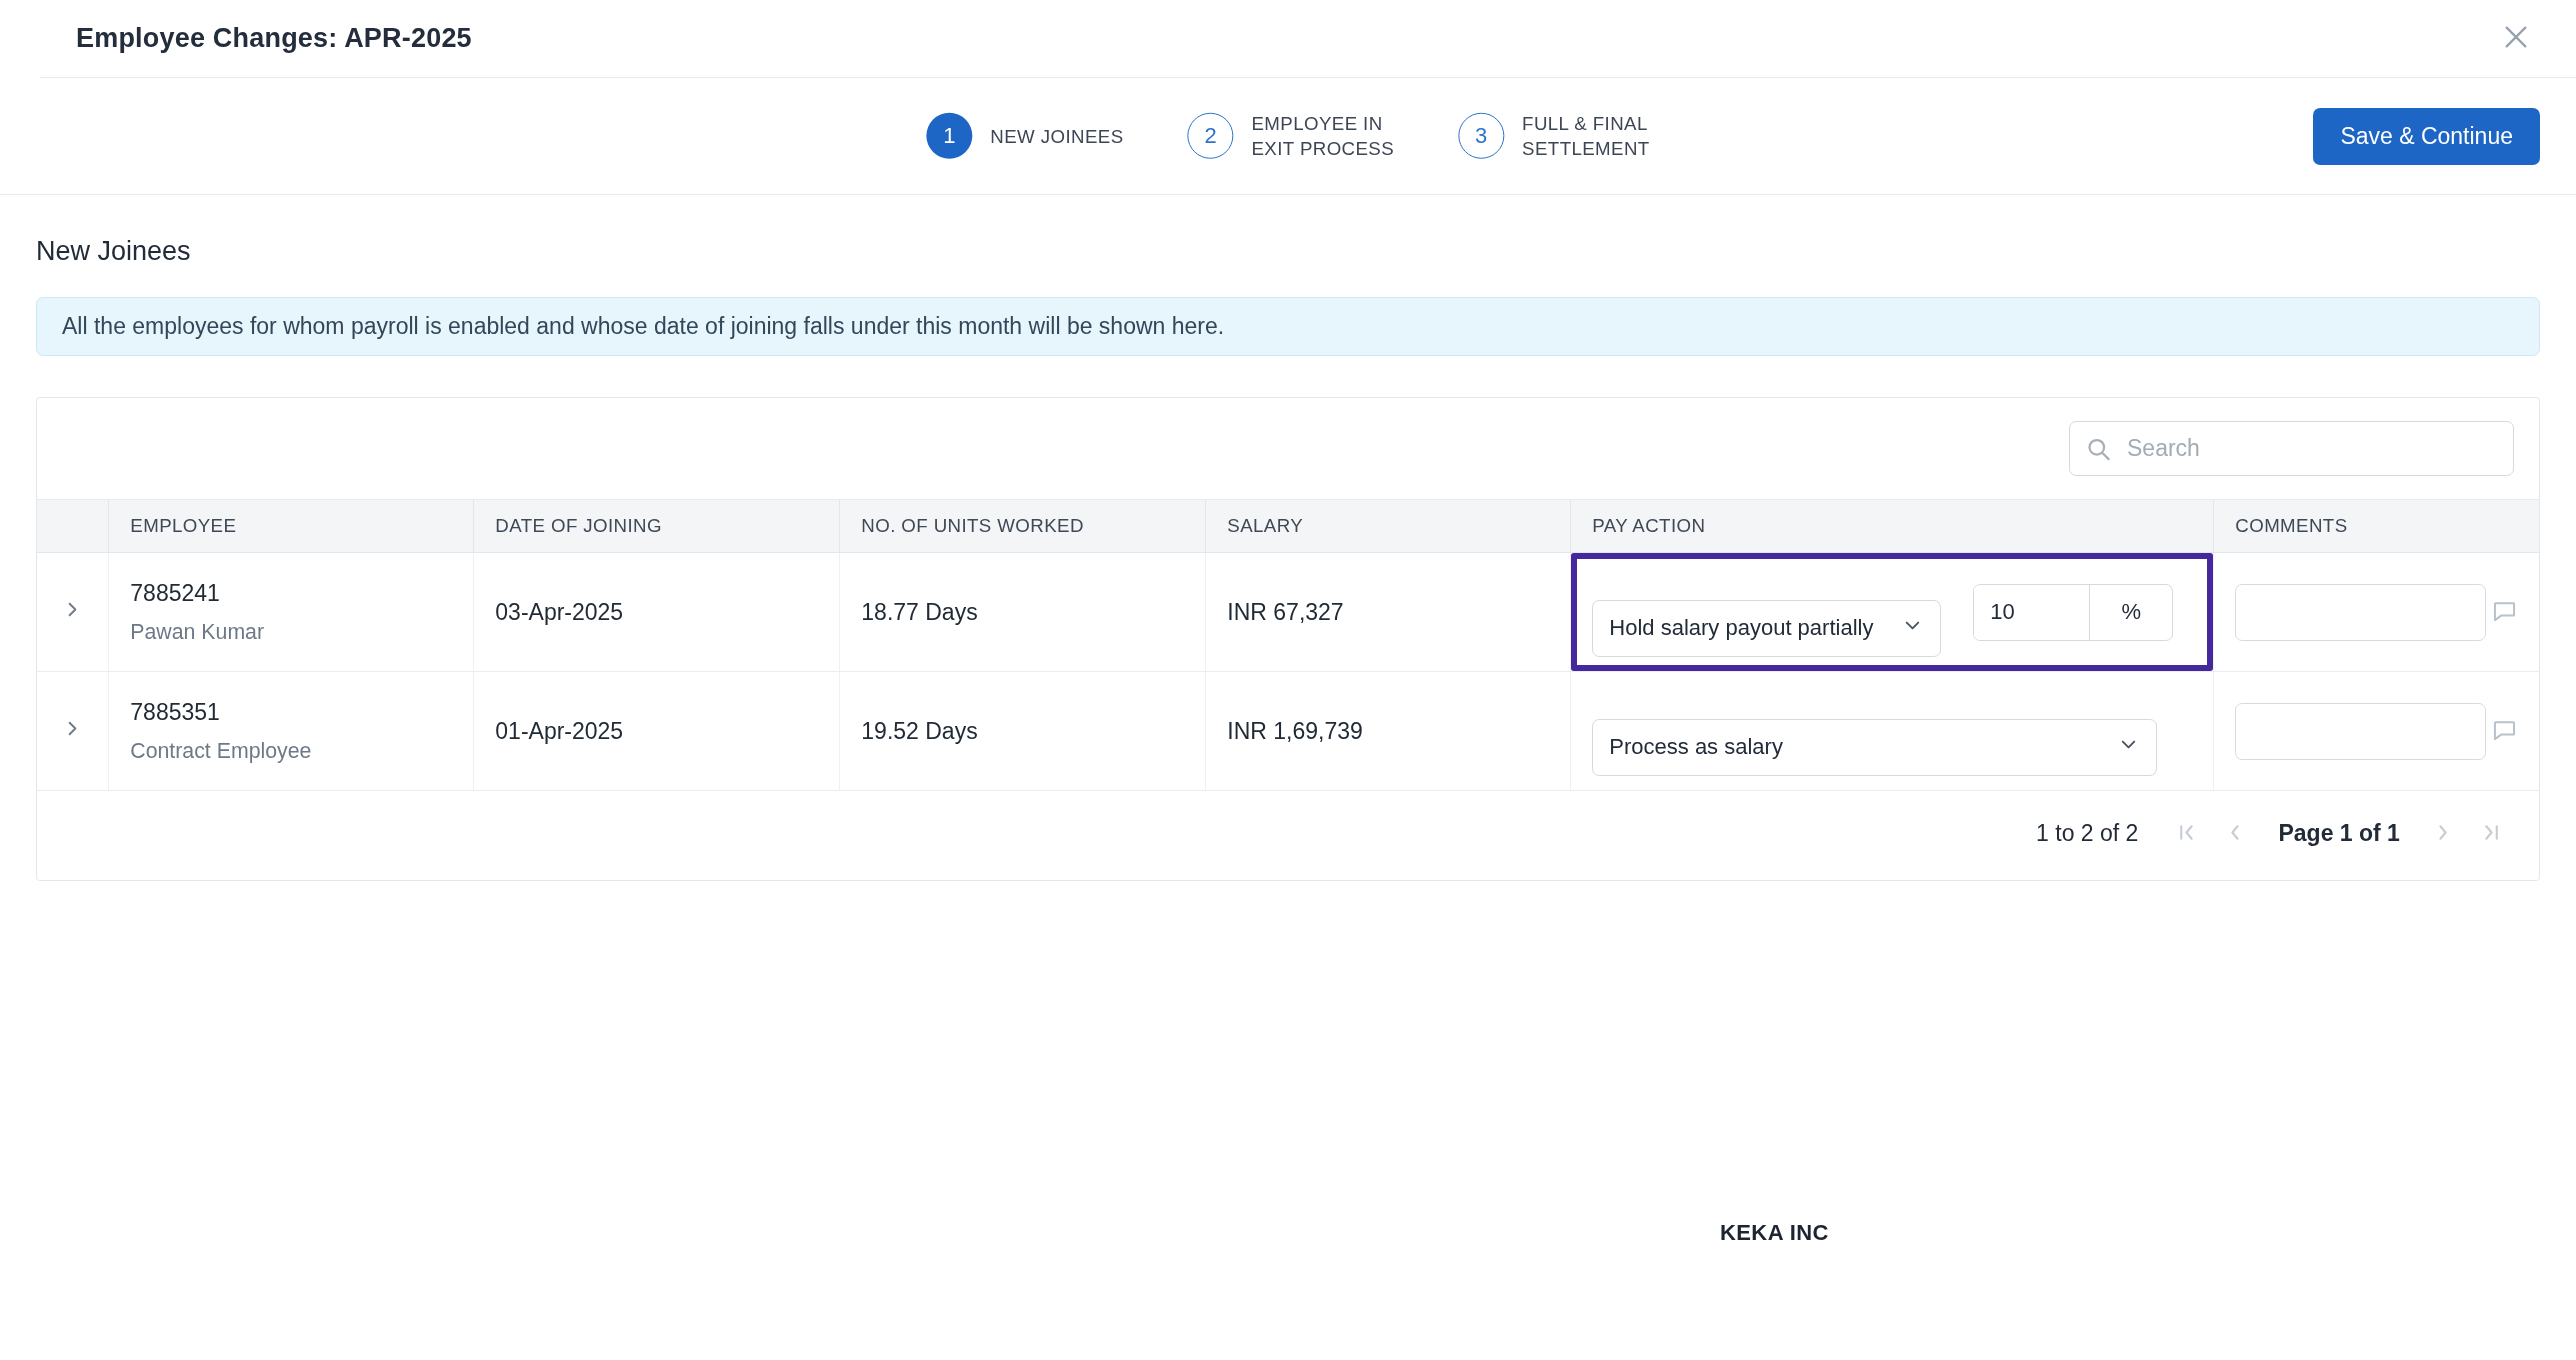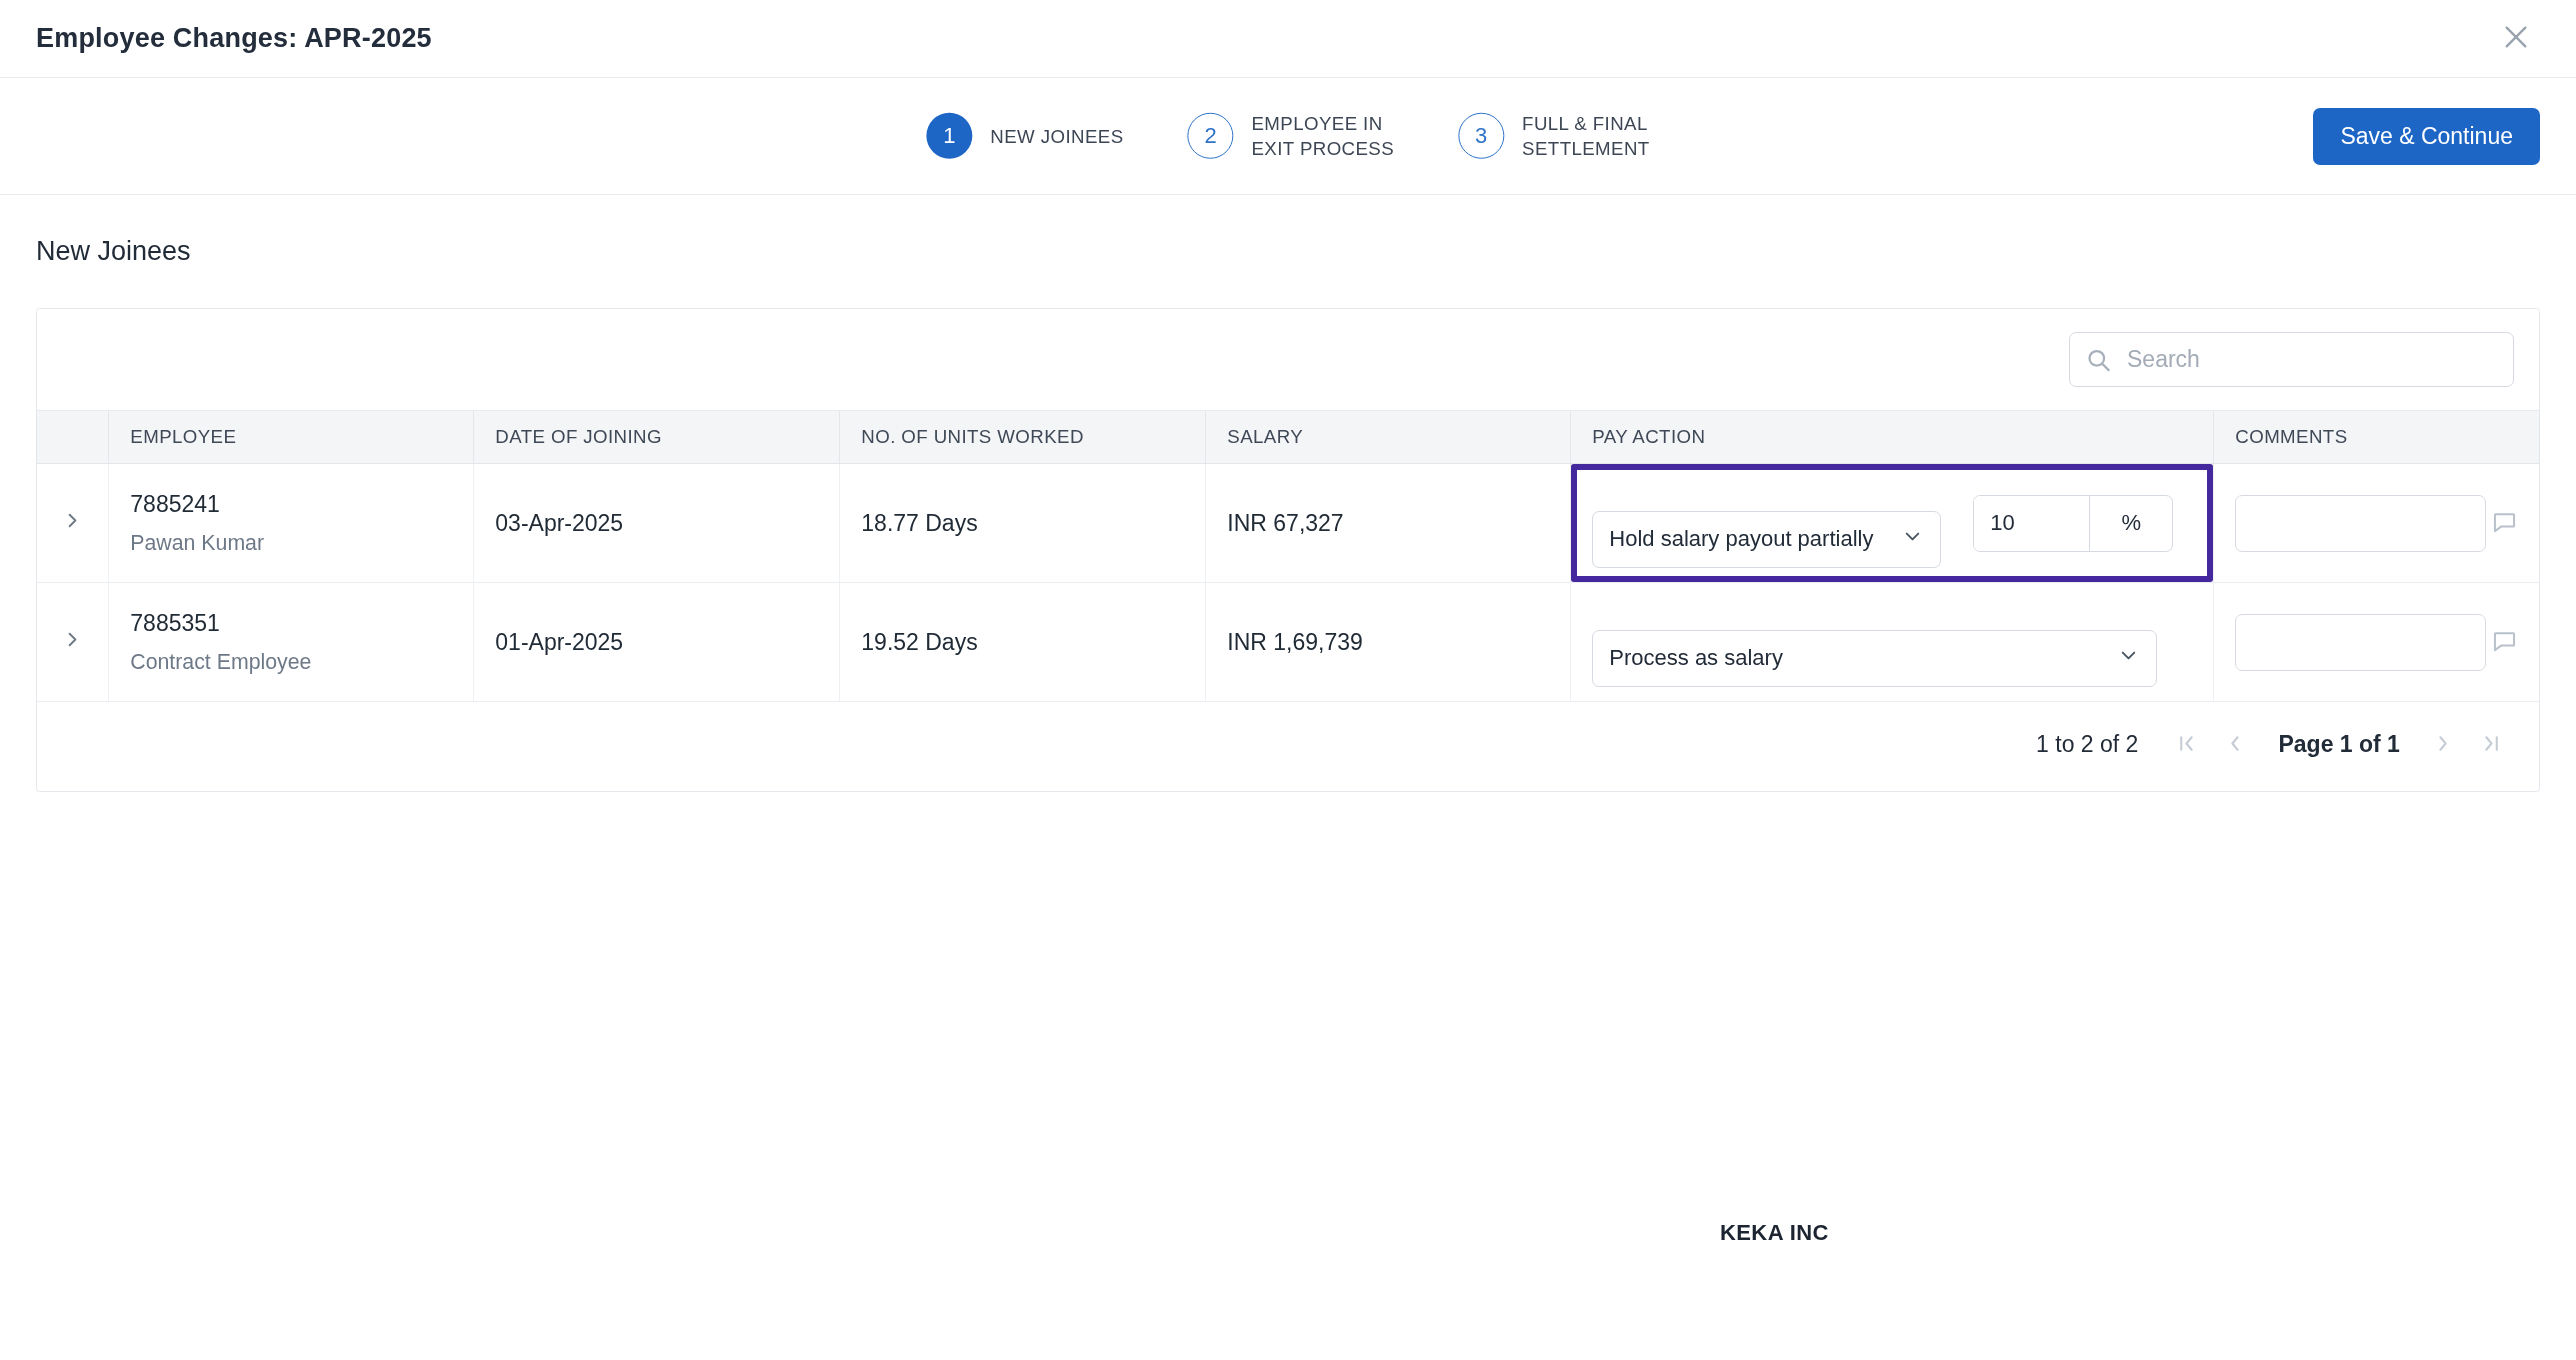--- a/index.html
+++ b/index.html
@@ -19,20 +19,21 @@
     background:#fff;
     font-family:"Liberation Sans",sans-serif;
     color:var(--text);
     overflow:hidden;
   }
   
   .topbar{
     display:flex;align-items:center;justify-content:space-between;
     height:78px;padding:0 39px 0 36px;
     border-bottom:0.9px solid #e7eaee;
+    margin-left:40px;
   }
   .topbar-title{font-size:27px;font-weight:600;color:#232d3b;letter-spacing:0.2px;}
   .close-btn{
     background:none;border:none;padding:5.3px;cursor:pointer;
     display:inline-flex;align-items:center;justify-content:center;
   }
   
   .stepbar{
     position:relative;
     display:flex;align-items:center;justify-content:flex-end;
@@ -185,20 +186,23 @@
         <div class="step-label">FULL &amp; FINAL
 SETTLEMENT</div>
       </div>
     </div>
     <button class="save-btn">Save &amp; Continue</button>
   </div>
 
   <div class="content">
     <div class="section-title">New Joinees</div>
 
+    <div class="banner">
+      <span>All the employees for whom payroll is enabled and whose date of joining falls under this month will be shown here.</span>
+    </div>
 
     <div class="card">
 
       <div class="card-toolbar">
         <div class="search-box">
           <span class="search-icon">
             <svg width="27" height="27" viewBox="0 0 24 24" fill="none" stroke="#a7b0ba" stroke-width="2" stroke-linecap="round">
               <circle cx="10.5" cy="10.5" r="6.5"></circle>
                 <line x1="15.5" y1="15.5" x2="21" y2="21"></line>
             </svg>

